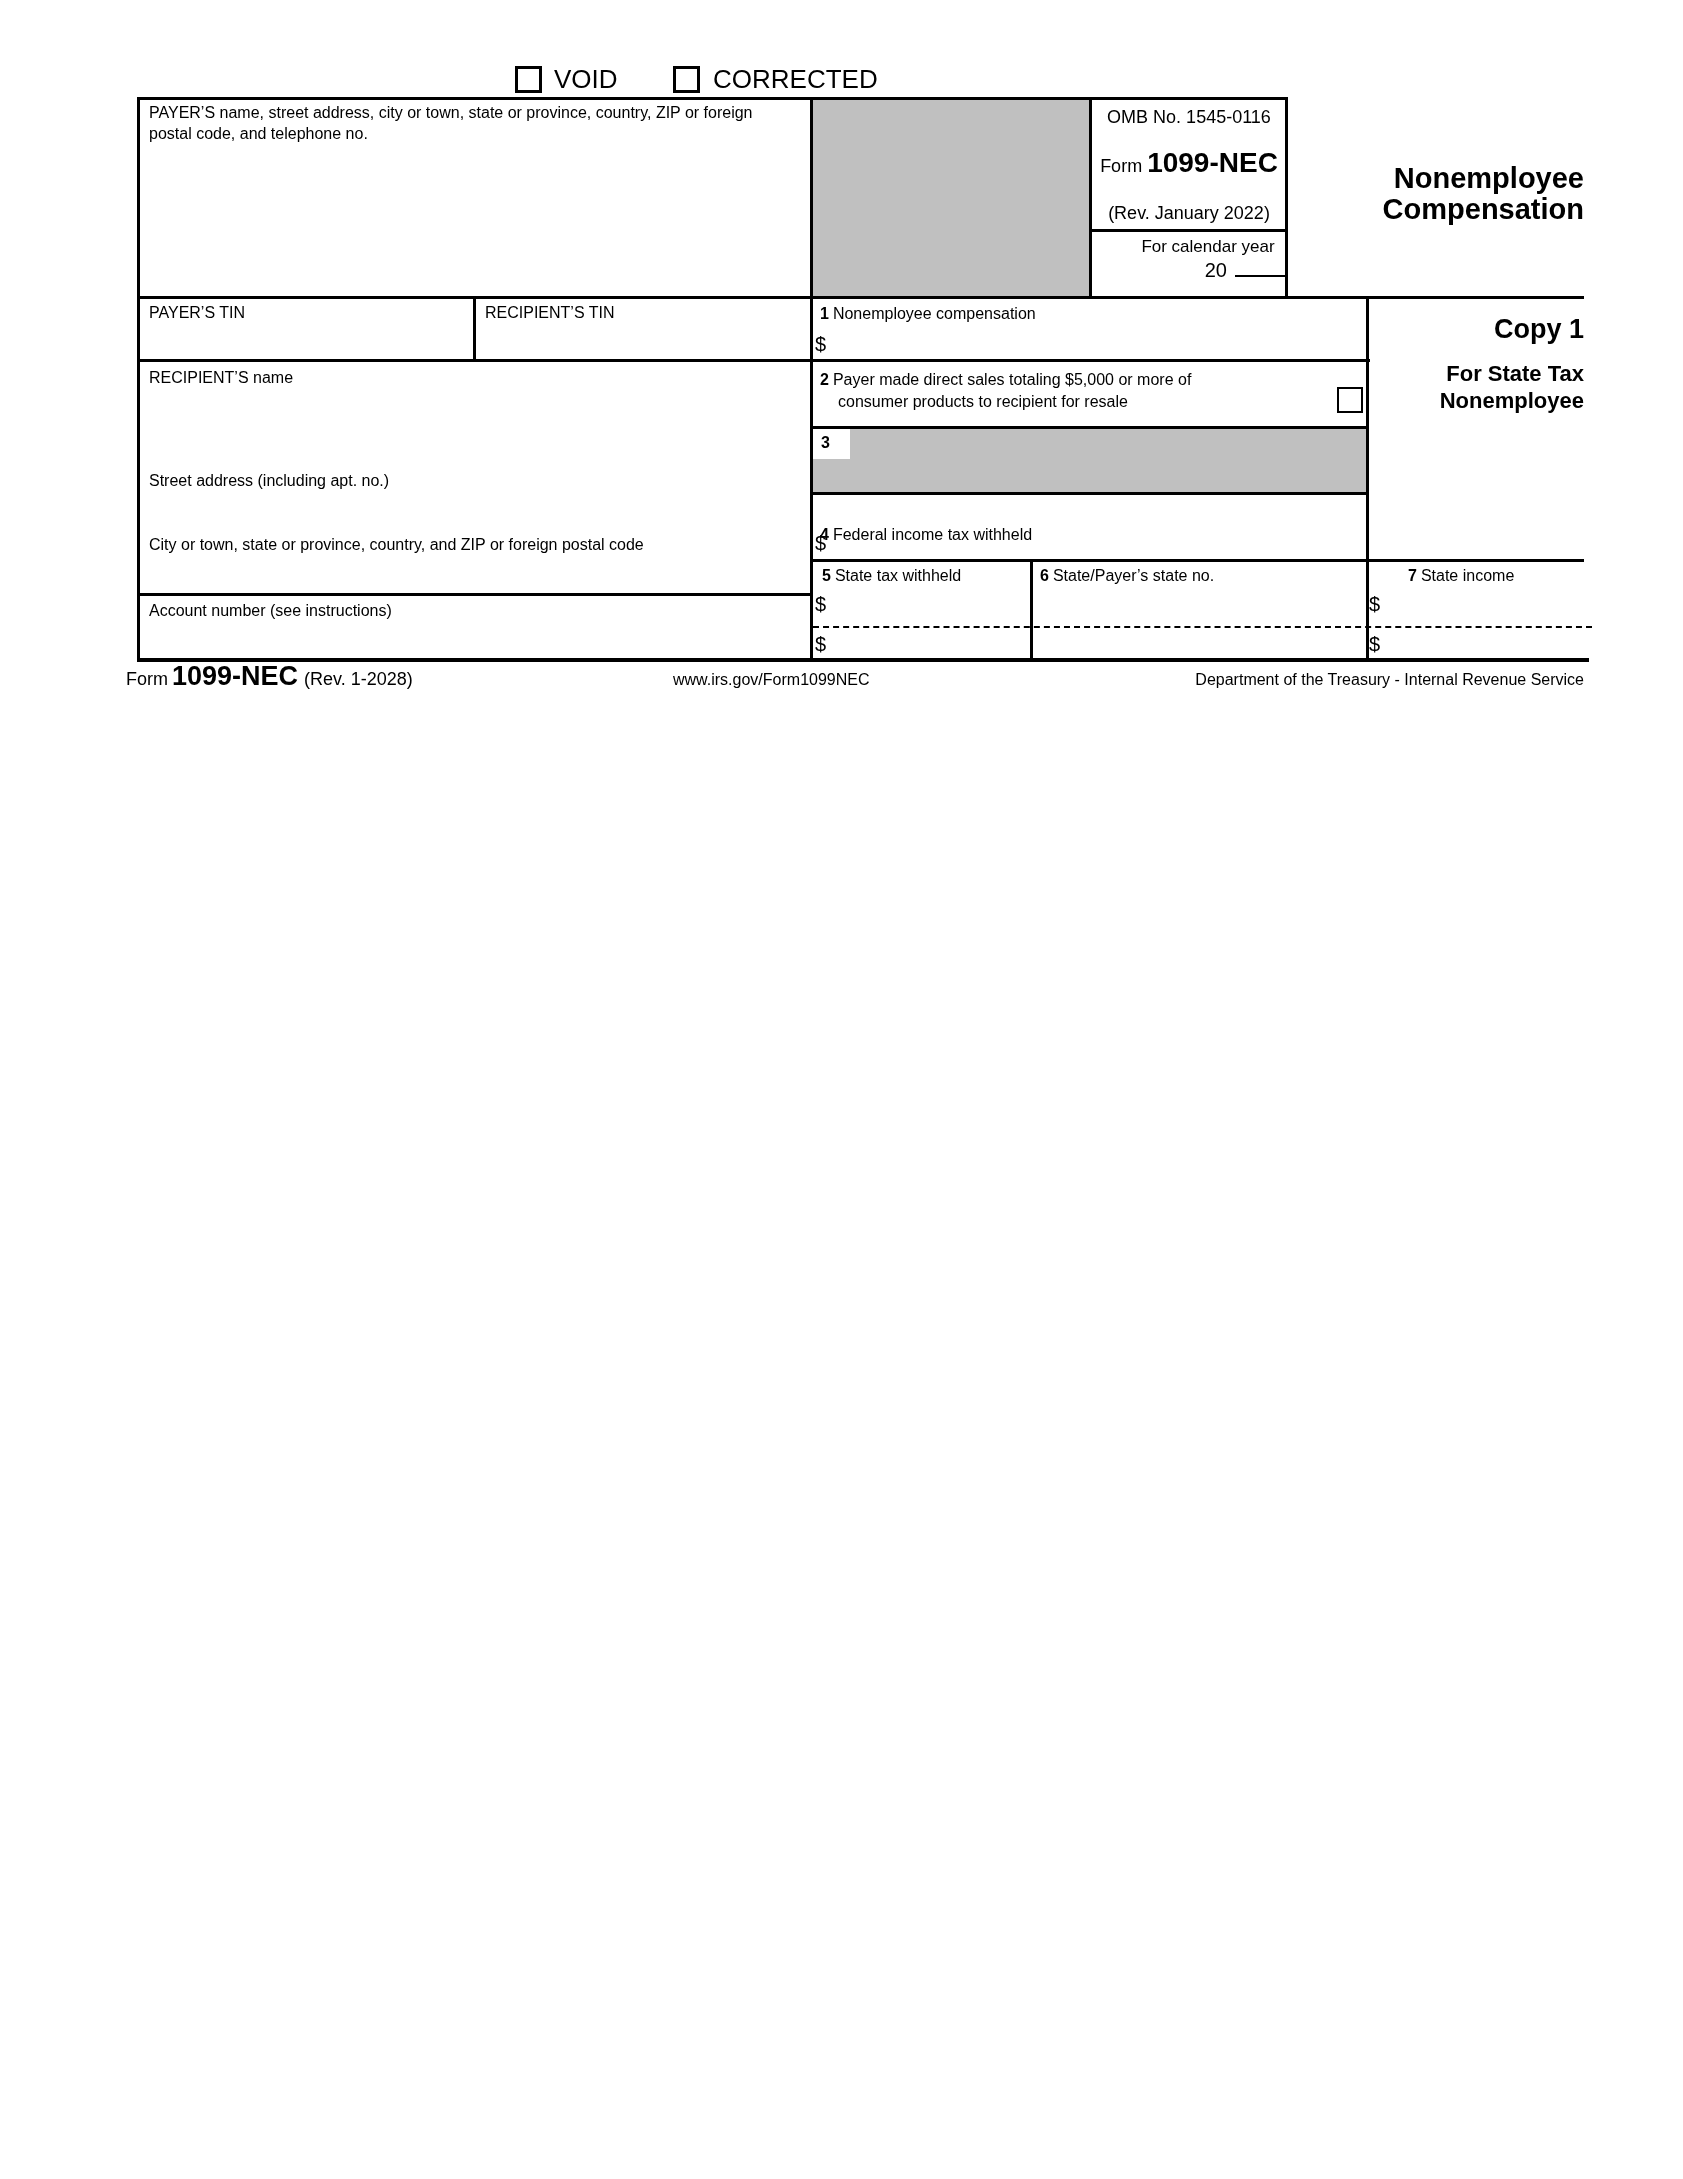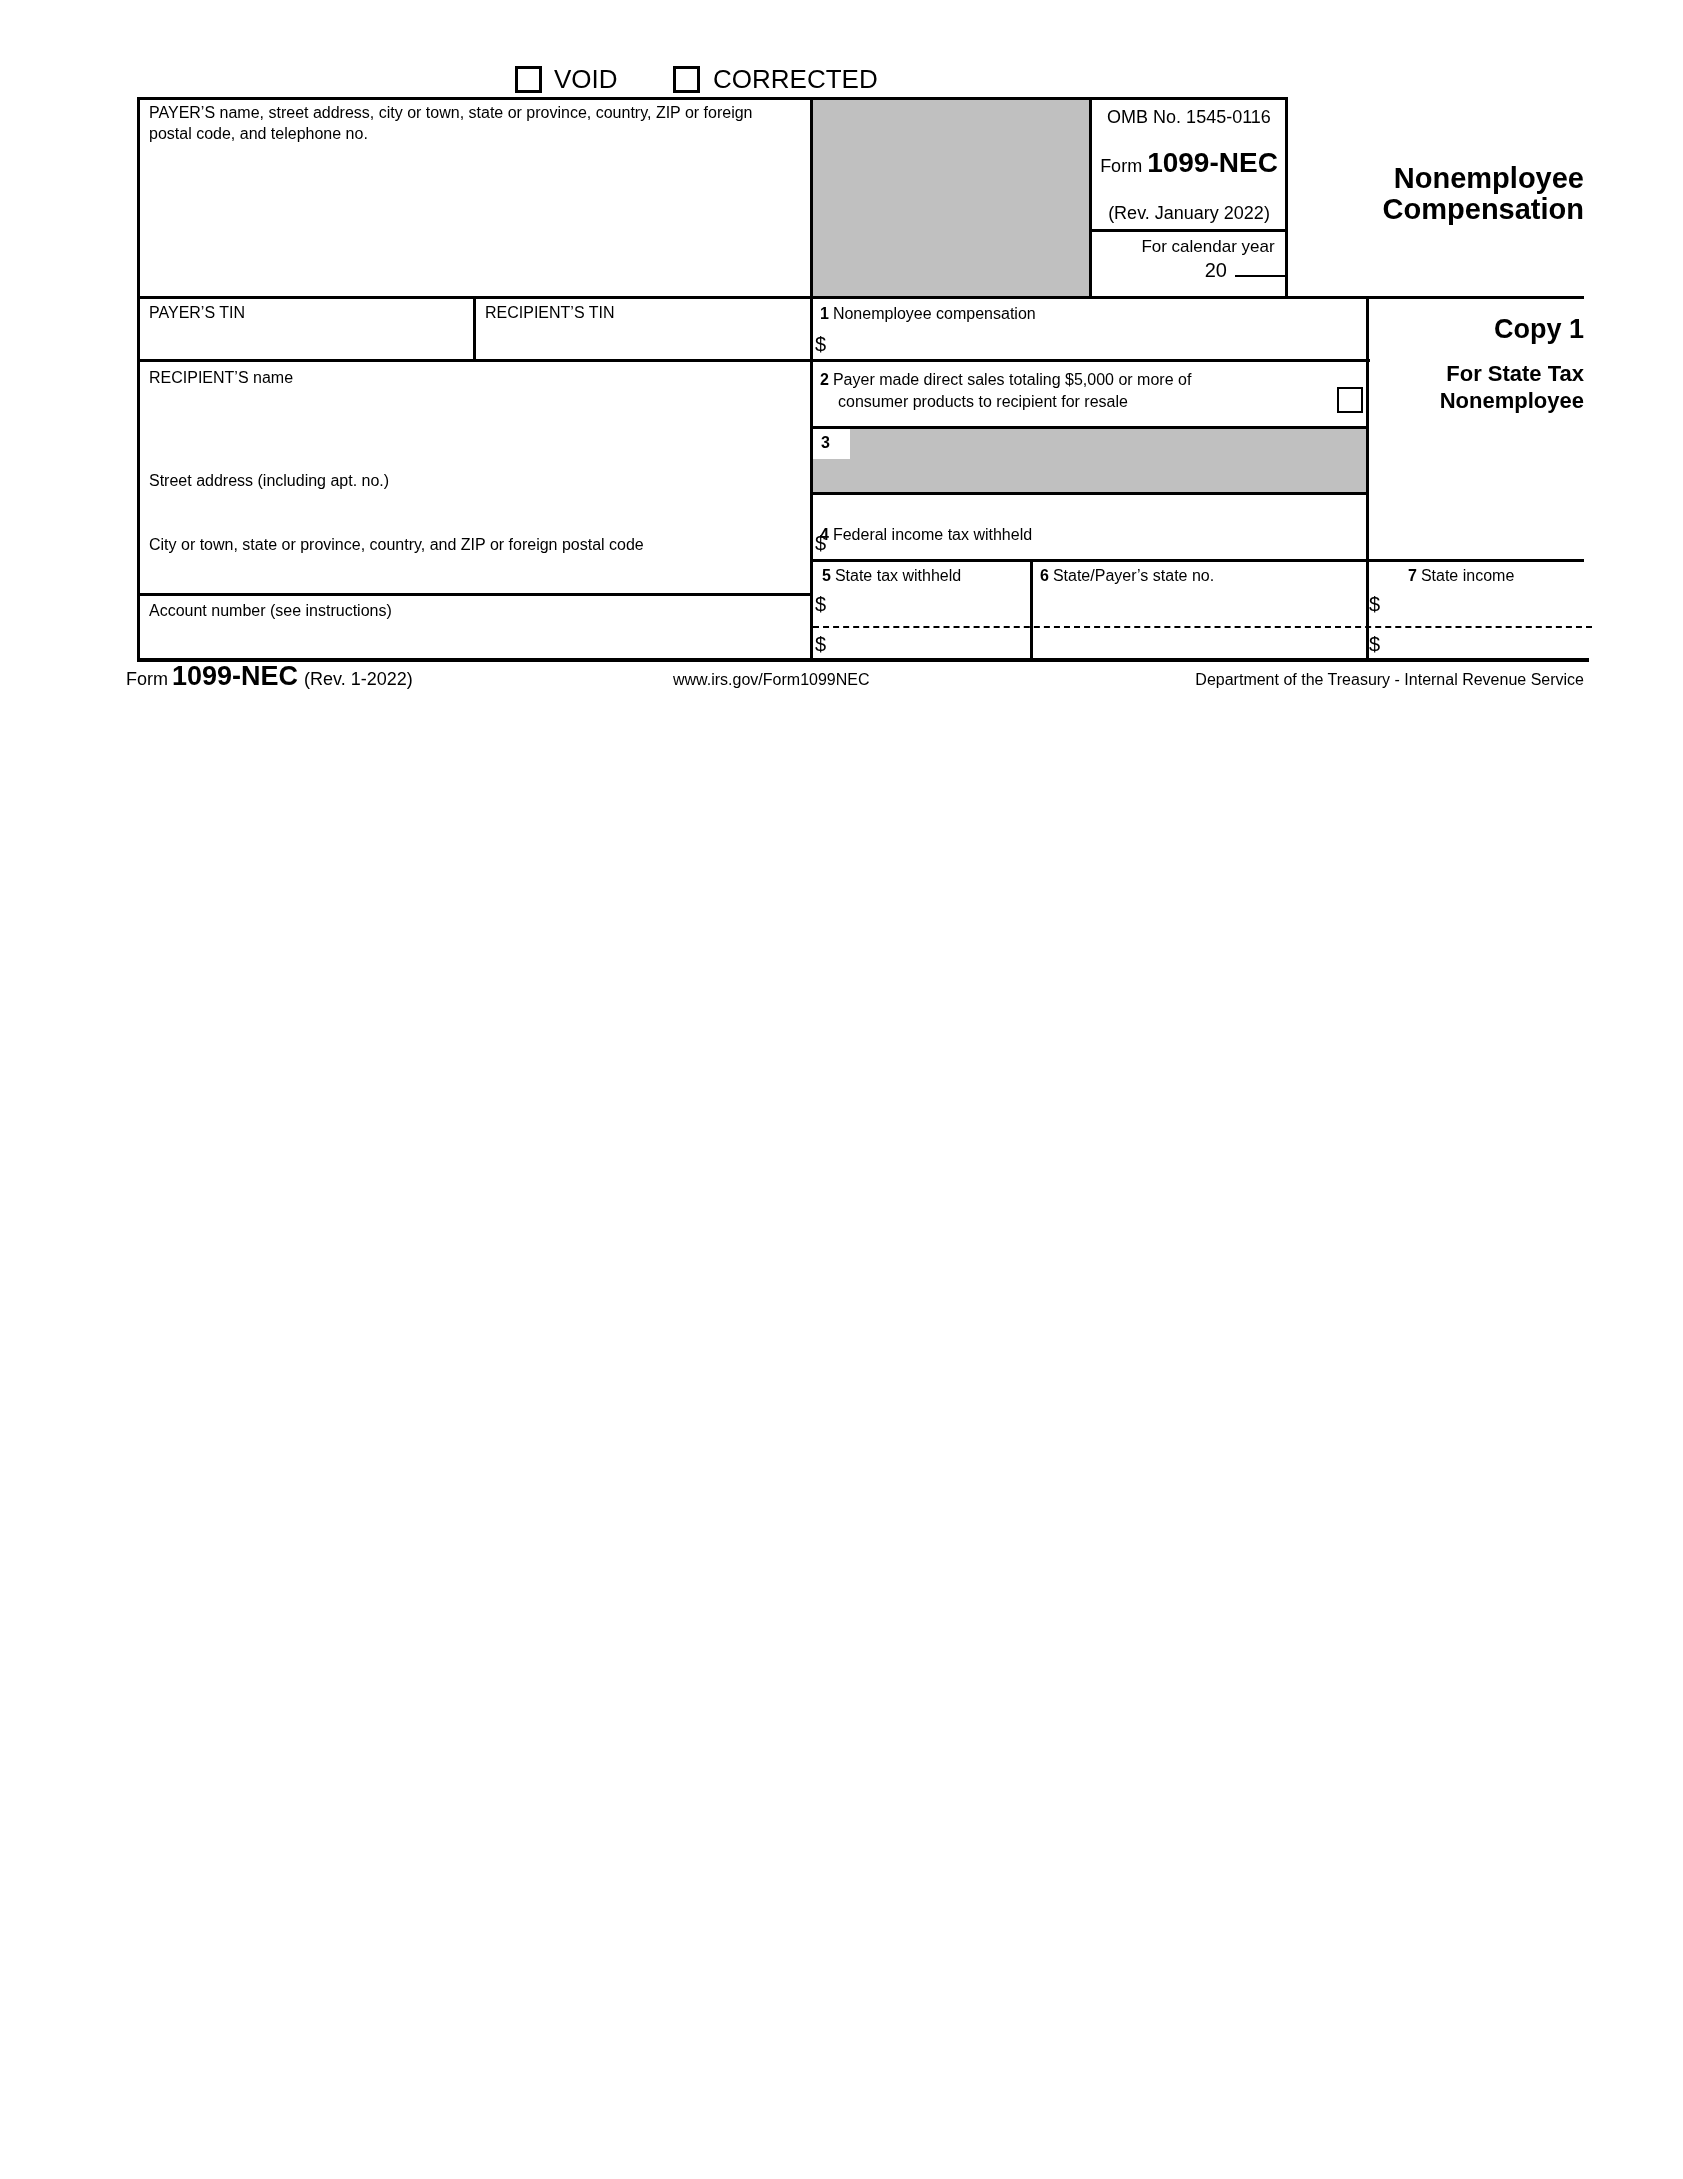--- a/index.html
+++ b/index.html
@@ -135,19 +135,19 @@
 
   <div class="lbl" style="left:1376px;top:565px;margin-left:32px;"><span class="bnum">7</span><span>State income</span></div>
   <div class="dollar" style="left:1369px;top:593px;">$</div>
   <div class="inp" style="left:1389px;top:591px;width:193px;height:28px;"></div>
   <div class="dollar" style="left:1369px;top:633px;">$</div>
   <div class="inp" style="left:1389px;top:631px;width:193px;height:24px;"></div>
 
   <div class="footer-left">
     <span class="fw">Form</span>
     <span class="fn">1099-NEC</span>
-    <span class="fr">(Rev. 1-2022)</span>
+    <span class="fr">(Rev. 1-2028)</span>
   </div>
   <div class="footer-txt" style="left:673px;">www.irs.gov/Form1099NEC</div>
   <div class="footer-txt" style="right:99px;">Department of the Treasury - Internal Revenue Service</div>
 
 </div>
 
 
 </body></html>

